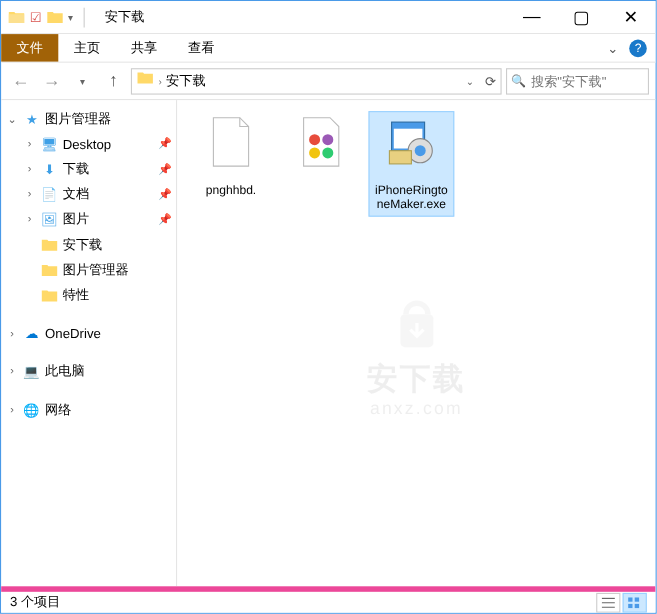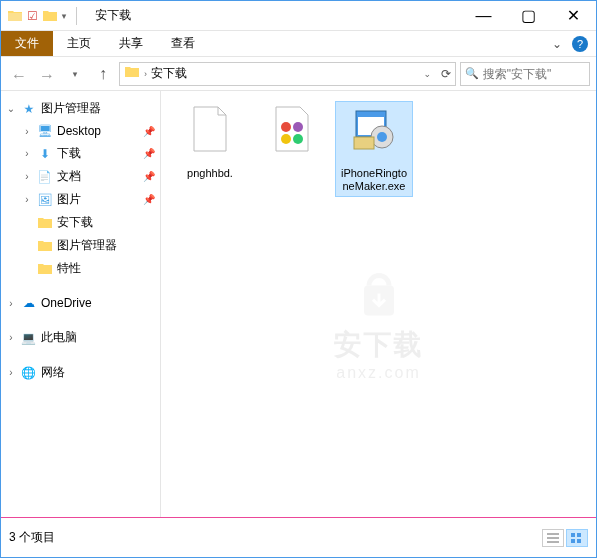--- a/index.html
+++ b/index.html
@@ -39,21 +39,21 @@
 .file-grid { display: flex; gap: 4px; flex-wrap: wrap; }
 .file-item { width: 78px; display: flex; flex-direction: column; align-items: center; padding: 4px; cursor: pointer; }
 .file-item.selected { background: #cce8ff; border: 1px solid #99d1ff; padding: 3px; justify-content: center; }
 .file-icon { width: 48px; height: 48px; display: flex; align-items: center; justify-content: center; }
 .file-label { font-size: 11px; text-align: center; margin-top: 14px; word-break: break-all; line-height: 1.2; }
 
 .watermark { position: absolute; top: 50%; left: 50%; transform: translate(-50%, -40%); opacity: 0.12; pointer-events: none; text-align: center; }
 .watermark-text { font-size: 28px; font-weight: bold; color: #7a7a7a; letter-spacing: 2px; }
 .watermark-sub { font-size: 16px; color: #7a7a7a; letter-spacing: 2px; }
 
-.statusbar { position: absolute; bottom: 0; left: 0; right: 0; height: 40px; border-top: 1px solid #ec4899; display: flex; align-items: center; padding: 0 8px; font-size: 12px; background: #fff; }
+.statusbar { position: absolute; bottom: 0; left: 0; right: 0; height: 24px; border-top: 5px solid #ec4899; display: flex; align-items: center; padding: 0 8px; font-size: 12px; background: #fff; }
 .status-views { margin-left: auto; display: flex; gap: 2px; }
 .view-btn { width: 22px; height: 18px; border: 1px solid #ccc; display: flex; align-items: center; justify-content: center; cursor: pointer; }
 .view-btn.active { background: #cce8ff; border-color: #99d1ff; }
 
 .folder-svg { fill: #ffd968; }
 .chevron { font-size: 9px; color: #666; }
 </style>
 </head>
 <body>
 

